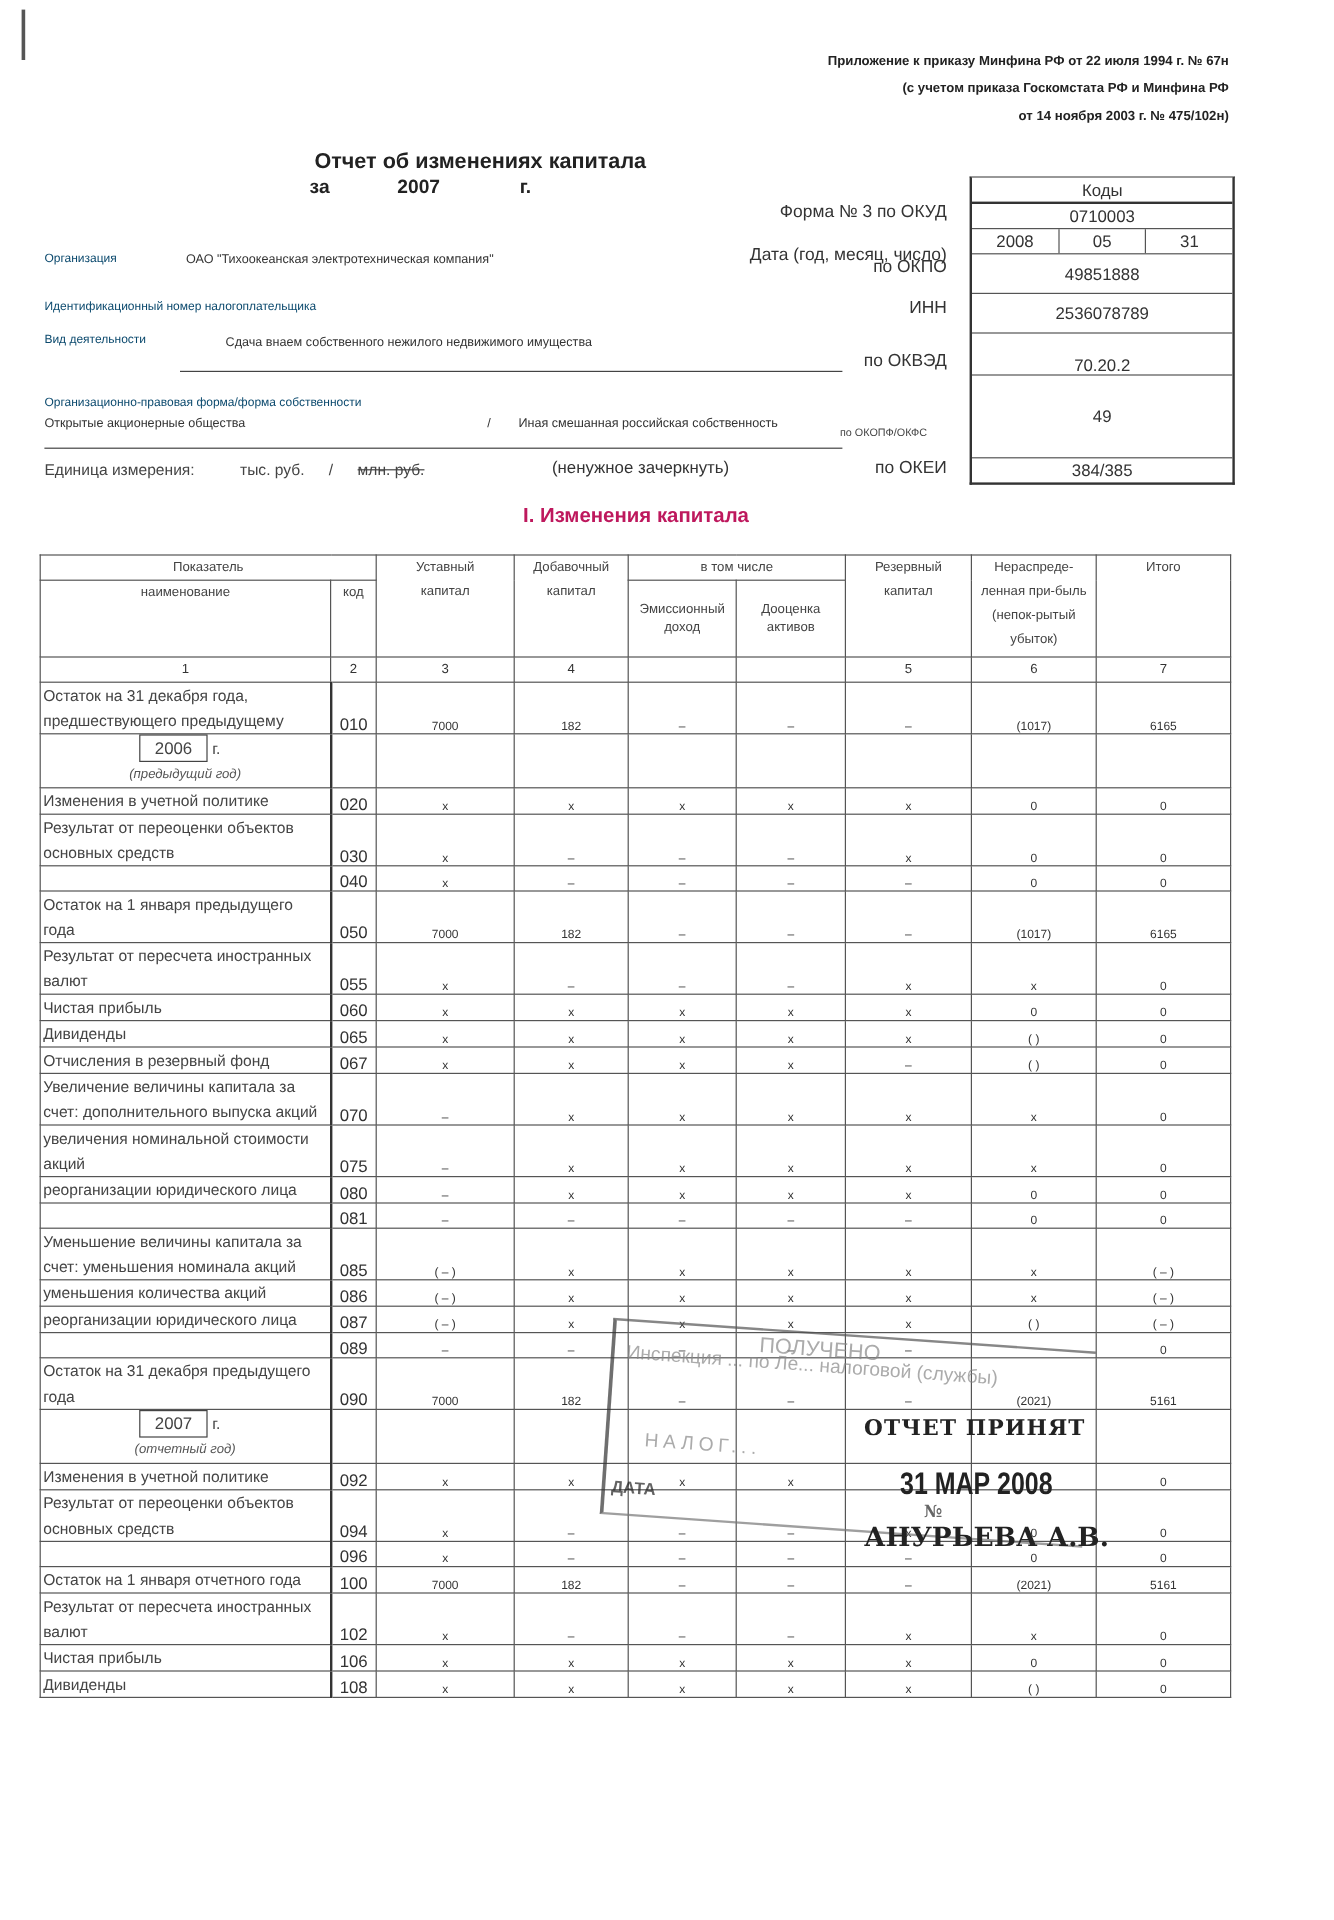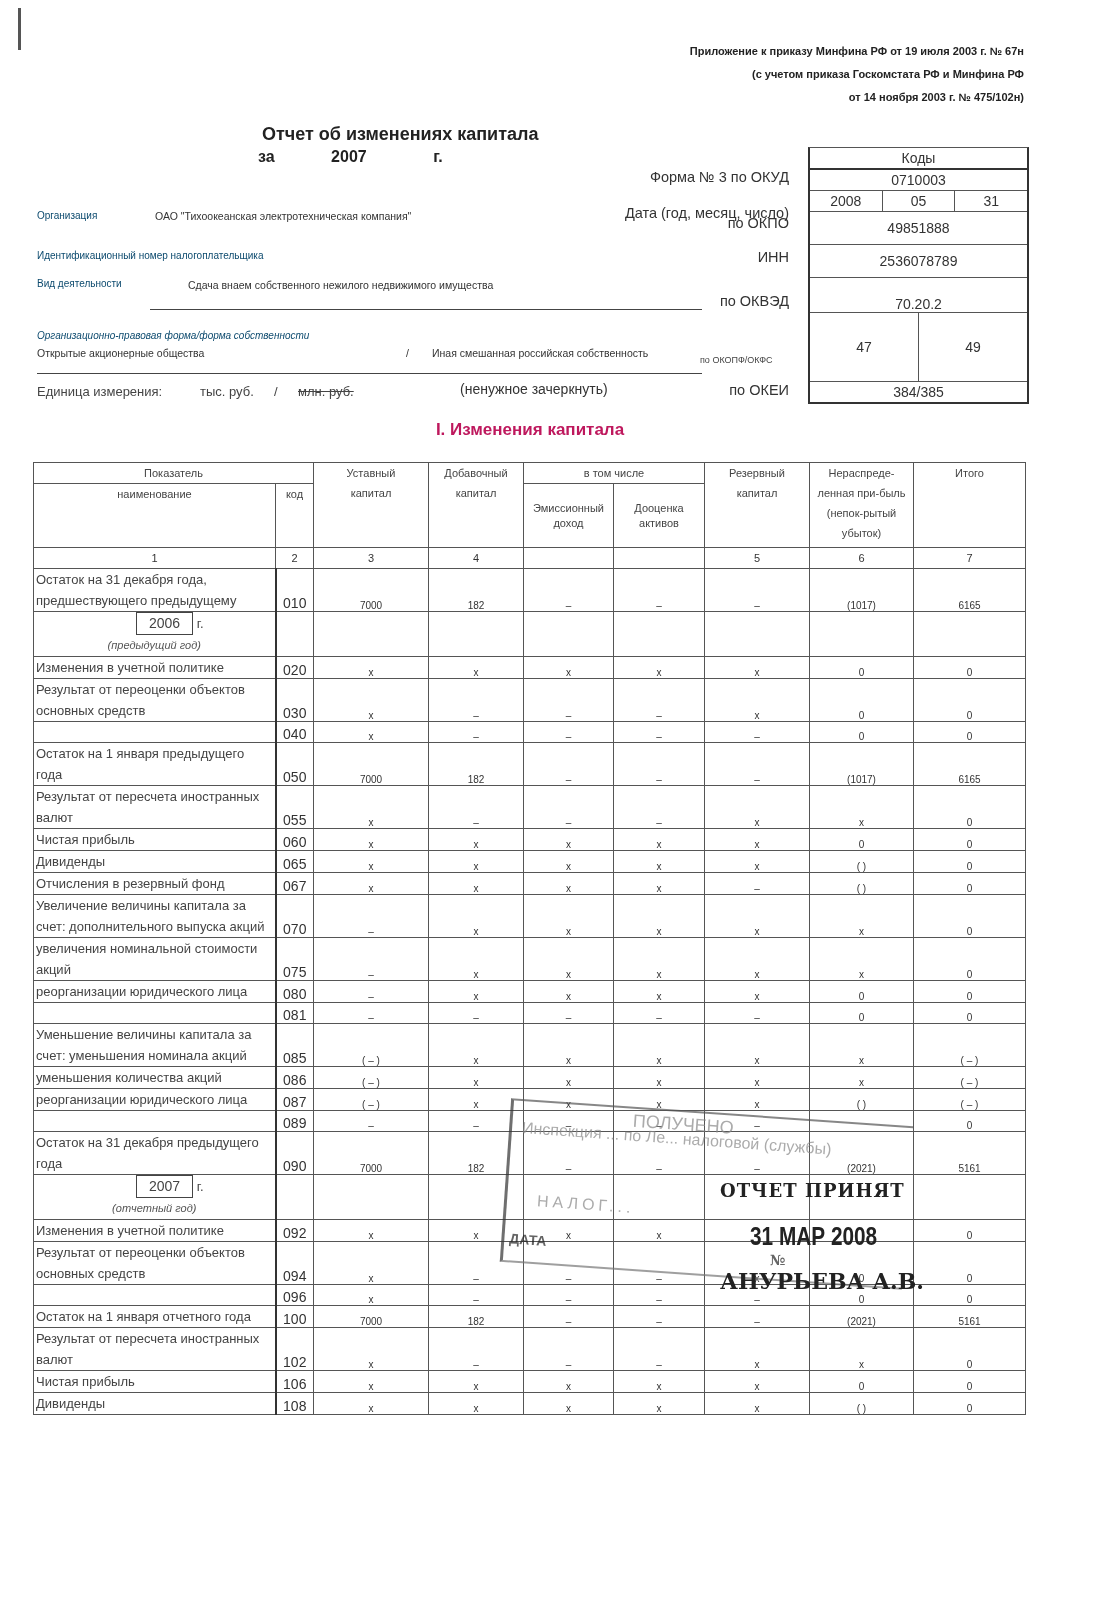--- a/index.html
+++ b/index.html
@@ -19,41 +19,41 @@
   .right-lbl { text-align:right; font-size:14.5px; color:#333; }
   .line { border-bottom:1px solid #444; height:0; }
   .section-title { left:0; width:1060px; top:420px; text-align:center; font-size:17px; font-weight:bold; color:#be185d; }
   table.main { position:absolute; left:33px; top:462px; width:992px; border-collapse:collapse; table-layout:fixed; }
   table.main td, table.main th { border:1px solid #555; padding:0 2px; font-weight:normal; }
   table.main th { font-size:11px; color:#444; vertical-align:top; text-align:center; line-height:20px; }
   table.main td { font-size:10px; color:#333; text-align:center; vertical-align:bottom; height:20px; }
   table.main td.name { text-align:left; font-size:13px; color:#444; line-height:21px; vertical-align:bottom; padding-left:2px; }
   table.main td.code { font-size:14px; color:#333; vertical-align:bottom; border-left:2px solid #333; }
   table.main tr.num td { font-size:11px; vertical-align:middle; }
-  .yearbox { display:inline-block; border:1px solid #444; padding:0 12px; font-size:14px; margin-left:100px; }
+  .yearbox { display:inline-block; border:1px solid #444; padding:0 12px; font-size:14px; margin-left:80px; }
   .yearnote { display:block; font-style:italic; font-size:11px; text-align:center; color:#555; }
   .stamp { left:505px; top:1112px; width:400px; height:160px; transform:rotate(4deg); border-top:2px solid #555; border-left:3px solid #333; border-bottom:2px solid #777; opacity:0.7; }
   .stamp .s1 { position:absolute; left:10px; top:18px; font-size:16px; color:#888; }
   .stamp .s2 { position:absolute; left:120px; top:2px; font-size:18px; color:#888; }
   .stamp .s3 { position:absolute; left:30px; top:90px; font-size:16px; color:#888; letter-spacing:4px; }
   .stamp .s4 { position:absolute; left:5px; top:130px; font-size:14px; font-weight:bold; color:#222; }
   .stamp2 { left:720px; top:1180px; font-family:"DejaVu Serif", serif; font-weight:bold; color:#222; }
   .stamp2 .t1 { font-size:18px; letter-spacing:1px; }
   .stamp2 .t2 { font-size:26px; margin-top:20px; margin-left:30px; font-family:"Liberation Sans", sans-serif; transform:scaleX(0.8); transform-origin:left; }
   .stamp2 .t3 { font-size:14px; margin-left:50px; color:#666; }
   .stamp2 .t4 { font-size:22px; margin-left:0; }
   .mark { left:18px; top:8px; width:3px; height:42px; background:#555; }
 </style>
 </head>
 <body>
 
 <div class="abs mark"></div>
 
 <div class="abs header-note" style="top:40px;">
-  <div>Приложение к приказу Минфина РФ от 19 июля 2003 г. № 67н</div>
+  <div>Приложение к приказу Минфина РФ от 22 июля 1994 г. № 67н</div>
   <div>(с учетом приказа Госкомстата РФ и Минфина РФ</div>
   <div>от 14 ноября 2003 г. № 475/102н)</div>
 </div>
 
 <div class="abs title">Отчет об изменениях капитала</div>
 <div class="abs subtitle">
   <span>за</span>
   <span style="margin-left:52px;">2007</span>
   <span style="margin-left:62px;">г.</span>
 </div>
@@ -81,35 +81,34 @@
   <div class="row" style="height:32px;">
       <div>49851888</div>
     </div>
   <div class="row" style="height:32px;">
       <div>2536078789</div>
     </div>
   <div class="row" style="height:34px; align-items:flex-end;">
       <div style="align-items:flex-end;">70.20.2</div>
     </div>
   <div class="row" style="height:68px;">
-    <div>47</div>
     <div>49</div>
   </div>
   <div class="row" style="height:20px;">
       <div>384/385</div>
     </div>
 </div>
 
 <div class="abs lbl" style="left:37px; top:210px;">Организация</div>
 <div class="abs sm" style="left:155px; top:210px;">ОАО "Тихоокеанская электротехническая компания"</div>
 <div class="abs lbl" style="left:37px; top:250px;">Идентификационный номер налогоплательщика</div>
 <div class="abs lbl" style="left:37px; top:278px;">Вид деятельности</div>
 <div class="abs sm" style="left:188px; top:279px;">Сдача внаем собственного нежилого недвижимого имущества</div>
 <div class="abs line" style="left:150px; top:309px; width:552px;"></div>
-<div class="abs lbl" style="left:37px; top:330px;font-style:italic;">Организационно-правовая форма/форма собственности</div>
+<div class="abs lbl" style="left:37px; top:330px;">Организационно-правовая форма/форма собственности</div>
 <div class="abs sm" style="left:37px; top:347px;">Открытые акционерные общества</div>
 <div class="abs sm" style="left:406px; top:347px;">/</div>
 <div class="abs sm" style="left:432px; top:347px;">Иная смешанная российская собственность</div>
 <div class="abs line" style="left:37px; top:373px; width:665px;"></div>
 <div class="abs" style="left:37px; top:384px; font-size:13px; color:#444;">Единица измерения:</div>
 <div class="abs" style="left:200px; top:384px; font-size:13px; color:#444;">тыс. руб.</div>
 <div class="abs" style="left:274px; top:384px; font-size:13px; color:#444;">/</div>
 <div class="abs" style="left:298px; top:384px; font-size:13px; color:#444; text-decoration:line-through;">млн. руб.</div>
 <div class="abs" style="left:460px; top:381px; font-size:14px; color:#333;">(ненужное зачеркнуть)</div>
 

